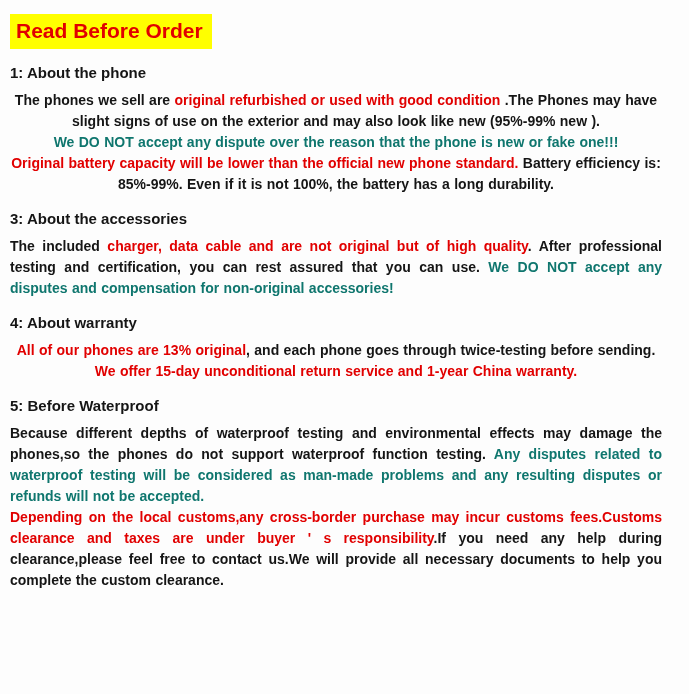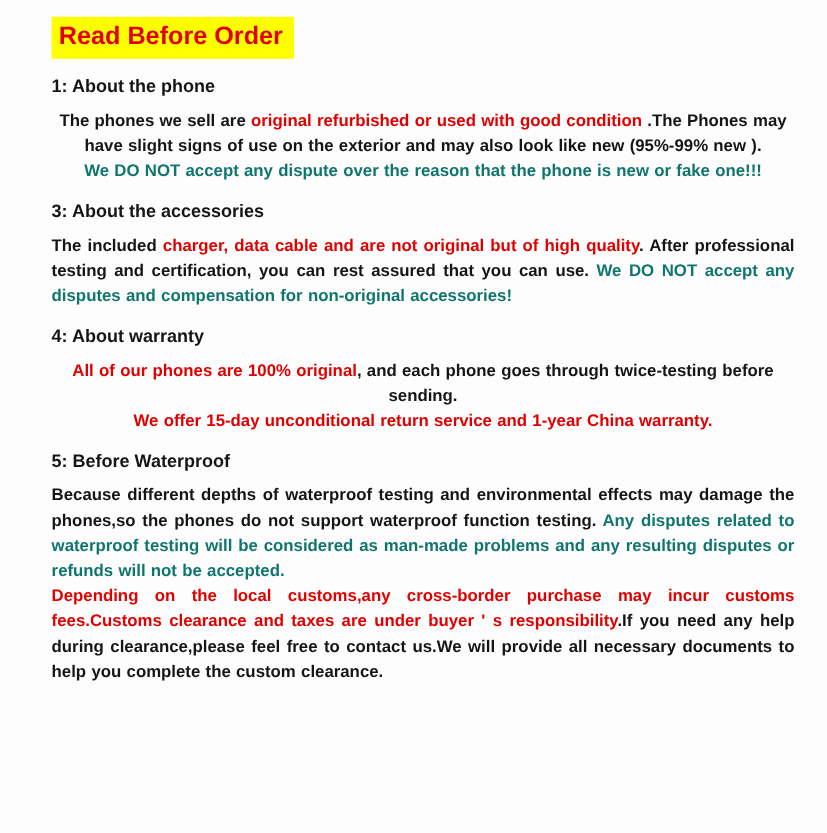--- a/index.html
+++ b/index.html
@@ -5,21 +5,21 @@
   html, body {
     margin: 0;
     padding: 0;
     background: #fdfdfd;
   }
   .page {
     box-sizing: border-box;
     width: 689px;
     height: 694px;
     background: #fdfdfd;
-    padding: 14px 27px 0 43px;
+    padding: 14px 27px 0 10px;
     overflow: hidden;
     font-family: "Liberation Sans", sans-serif;
   }
   .title-highlight {
     display: inline-block;
     background: #ffff00;
     color: #e10000;
     font-size: 21px;
     font-weight: bold;
     line-height: 1.15;
@@ -50,22 +50,23 @@
 <body>
 
 <div class="page">
   <div class="title-highlight">
     <span>Read Before Order</span>
   </div>
   <main>
       <h2 class="section-heading">1: About the phone</h2>
       <p class="section-paragraph"><span class="seg-black">The phones we sell are </span><span class="seg-red">original refurbished or used with good condition </span><span class="seg-black">.The Phones may have slight signs of use on the exterior and may also look like new (95%-99% new ).</span></p>
       <p class="section-paragraph"><span class="seg-red-italic">We DO NOT accept any dispute over the reason that the phone is new or fake one!!!</span></p>
+      <p class="section-paragraph"><span class="seg-red">Original battery capacity will be lower than the official new phone standard.</span><span class="seg-black"> Battery efficiency is: 85%-99%. Even if it is not 100%, the battery has a long durability.</span></p>
       <h2 class="section-heading">3: About the accessories</h2>
       <p class="section-paragraph align-justify"><span class="seg-black">The included </span><span class="seg-red">charger, data cable and are not original but of high quality</span><span class="seg-black">. After professional testing and certification, you can rest assured that you can use. </span><span class="seg-red-italic">We DO NOT accept any disputes and compensation for non-original accessories!</span></p>
       <h2 class="section-heading">4: About warranty</h2>
-      <p class="section-paragraph"><span class="seg-red">All of our phones are 100% original</span><span class="seg-black">, and each phone goes through twice-testing before sending.</span></p>
+      <p class="section-paragraph"><span class="seg-red">All of our phones are 13% original</span><span class="seg-black">, and each phone goes through twice-testing before sending.</span></p>
       <p class="section-paragraph"><span class="seg-red">We offer 15-day unconditional return service and 1-year China warranty.</span></p>
       <h2 class="section-heading">5: Before Waterproof</h2>
       <p class="section-paragraph align-justify"><span class="seg-black">Because different depths of waterproof testing and environmental effects may damage the phones,so the phones do not support waterproof function testing. </span><span class="seg-red-italic">Any disputes related to waterproof testing will be considered as man-made problems and any resulting disputes or refunds will not be accepted.</span></p>
       <p class="section-paragraph align-justify"><span class="seg-red">Depending on the local customs,any cross-border purchase may incur customs fees.Customs clearance and taxes are under buyer ' s responsibility</span><span class="seg-black">.If you need any help during clearance,please feel free to contact us.We will provide all necessary documents to help you complete the custom clearance.</span></p>
     </main>
 </div>
 
 </body></html>

